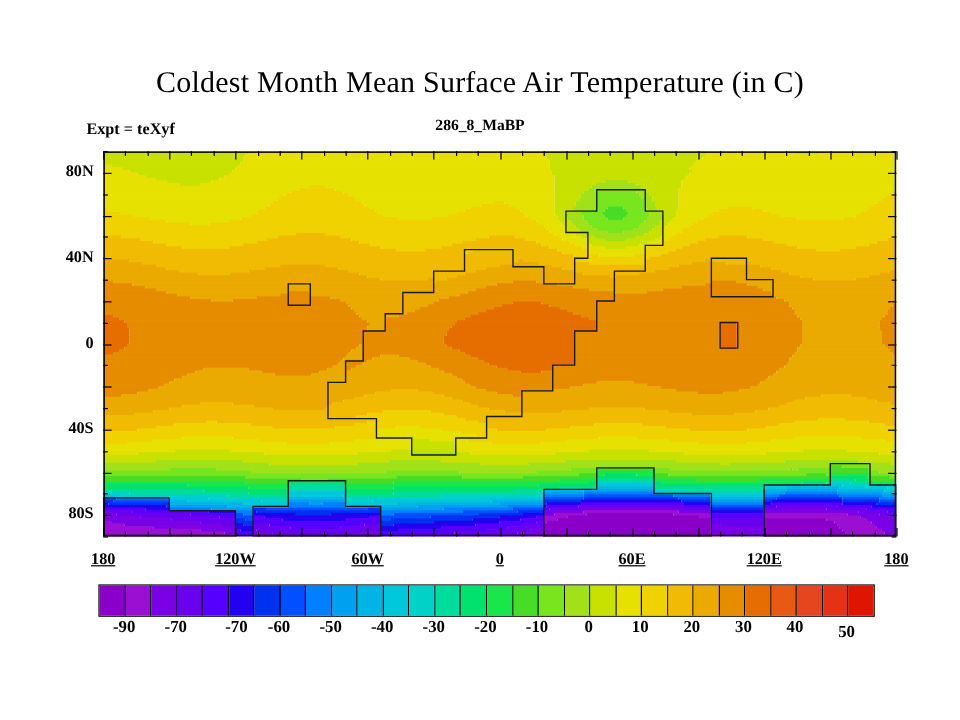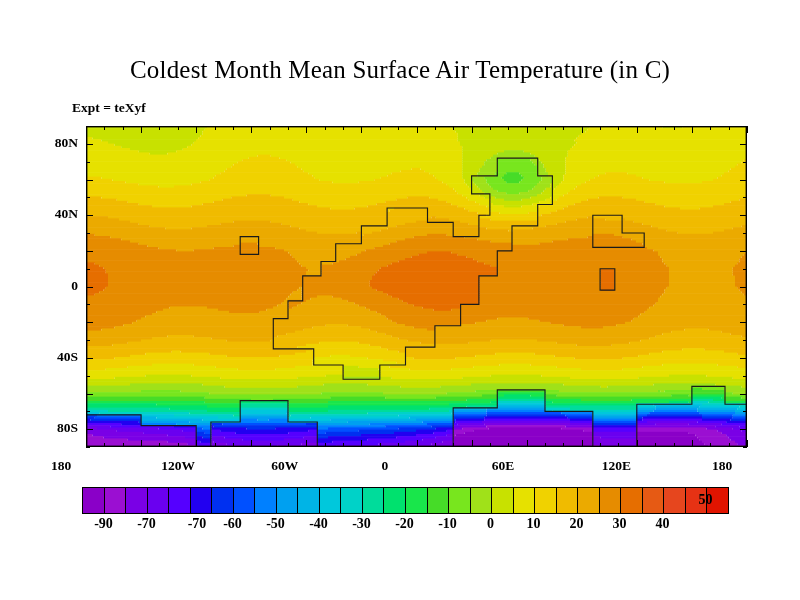--- a/index.html
+++ b/index.html
@@ -14,35 +14,36 @@
   .sub-mid{left:0;top:96px;width:800px;text-align:center;font-weight:700;font-size:13px;}
   .sub-right{left:0;top:100px;width:747px;text-align:right;}
 
   #plotwrap{position:absolute;left:86px;top:126px;width:661px;height:321px;}
   #plotwrap svg{display:block;}
   .frame{fill:none;stroke:#000;stroke-width:1.4;}
 
   .tk{position:absolute;background:#000;}
   .lbl{position:absolute;font-size:13.5px;font-weight:700;white-space:nowrap;}
   .ylbl{text-align:right;width:46px;}
-  .xlbl{width:70px;}
+  .xlbl{text-align:center;width:70px;text-decoration:underline;}
 
   #cbar{position:absolute;left:82px;top:487px;height:25px;width:645px;
         display:flex;border:1.2px solid #000;box-sizing:content-box;}
   #cbar div{flex:1 1 0;border-right:1px solid #000;}
   #cbar div:last-child{border-right:none;}
   .cblbl{position:absolute;font-size:14px;font-weight:700;text-align:center;width:60px;}
 </style>
 </head>
 <body>
 
 <div id="root">
 
   <div class="ttl">Coldest Month Mean Surface Air Temperature (in C)</div>
   <div class="sub sub-left">Expt = teXyf</div>
+  <div class="sub sub-mid">286_8_MaBP</div>
 
   <div id="plotwrap">
       <svg width="661" height="321">
         <rect x="0.00" y="0.00" width="121.00" height="2.80" fill="#c8e100"></rect>
         <rect x="121.00" y="0.00" width="244.20" height="2.80" fill="#e6e100"></rect>
         <rect x="365.20" y="0.00" width="138.60" height="2.80" fill="#c8e100"></rect>
         <rect x="503.80" y="0.00" width="72.60" height="2.80" fill="#e6e100"></rect>
         <rect x="576.40" y="0.00" width="19.80" height="2.80" fill="#c8e100"></rect>
         <rect x="596.20" y="0.00" width="64.80" height="2.80" fill="#e6e100"></rect>
         <rect x="0.00" y="2.20" width="118.80" height="2.80" fill="#c8e100"></rect>
@@ -1578,16 +1579,16 @@
       <div class="cblbl" style="left: 245.5px; top: 516px; text-align: center;">-50</div>
       <div class="cblbl" style="left: 288.5px; top: 516px;">-40</div>
       <div class="cblbl" style="left: 331.5px; top: 516px;">-30</div>
       <div class="cblbl" style="left: 374.5px; top: 516px;">-20</div>
       <div class="cblbl" style="left: 417.5px; top: 516px;">-10</div>
       <div class="cblbl" style="left: 460.5px; top: 516px;">0</div>
       <div class="cblbl" style="left: 503.5px; top: 516px;">10</div>
       <div class="cblbl" style="left: 546.5px; top: 516px;">20</div>
       <div class="cblbl" style="left: 589.5px; top: 516px;">30</div>
       <div class="cblbl" style="left: 632.5px; top: 516px;">40</div>
-      <div class="cblbl" style="left: 675.5px; top: 492px;">50</div>
+      <div class="cblbl" style="left: 675.5px; top: 520px;">50</div>
     </div>
 
 </div>
 
 </body></html>

